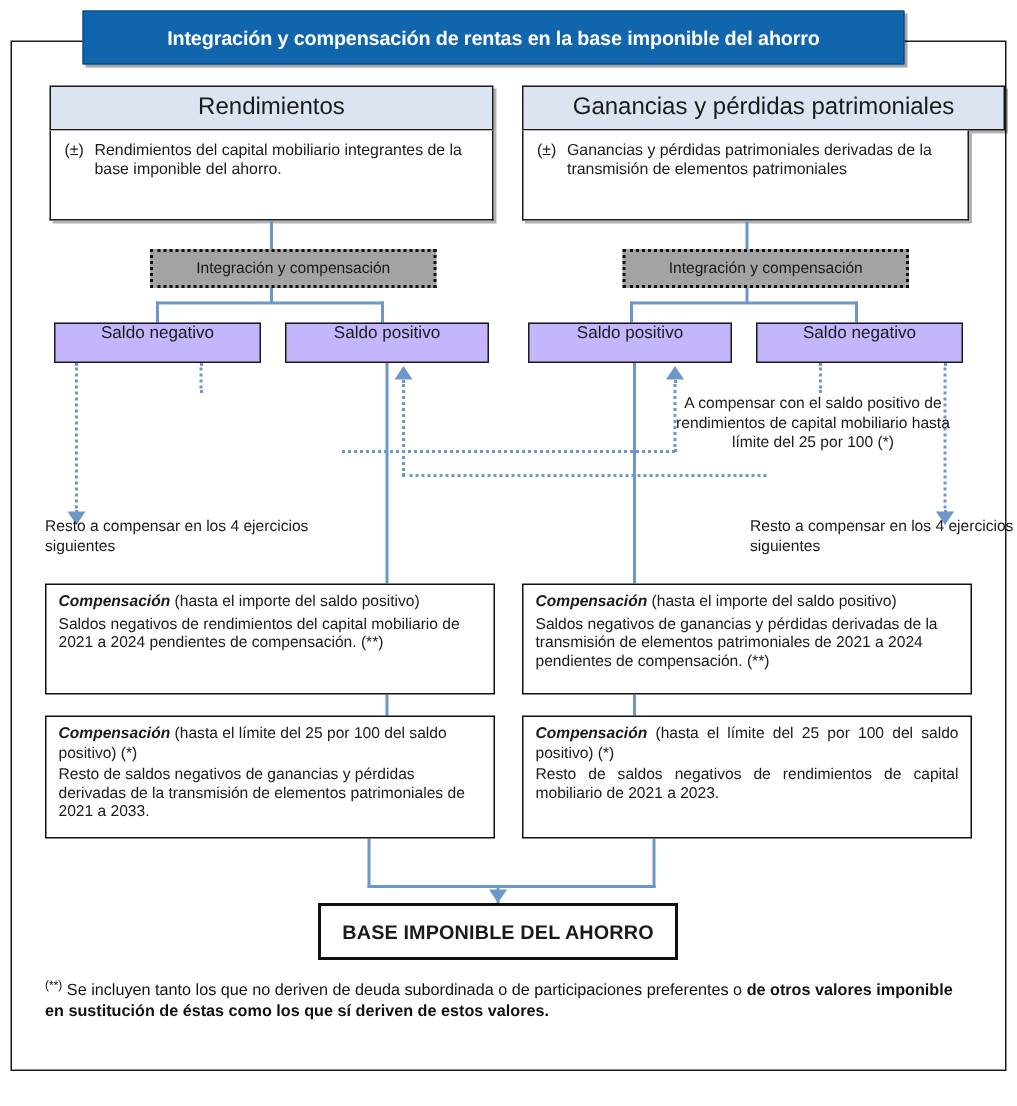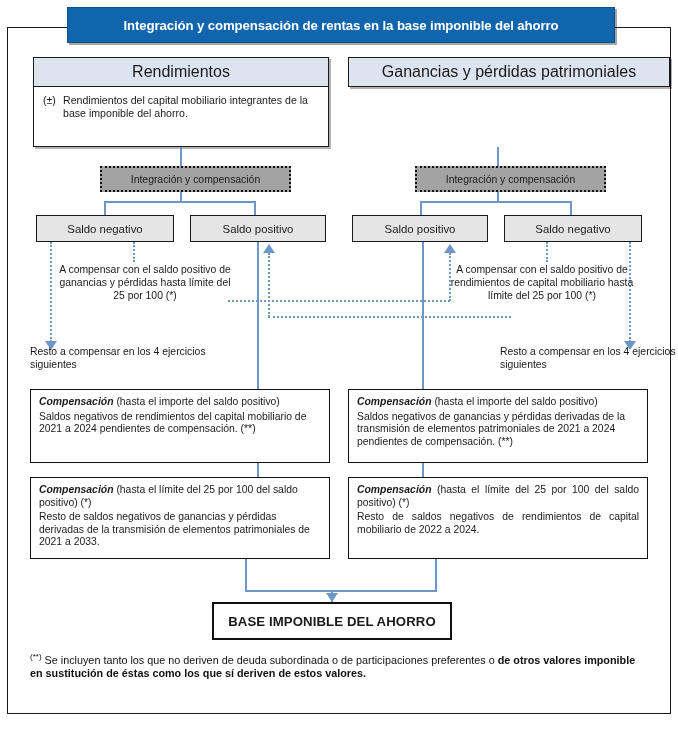--- a/index.html
+++ b/index.html
@@ -13,21 +13,21 @@
 
   
   .outer-frame{
     position:absolute;left:7px;top:27px;width:664px;height:687px;
     border:1.6px solid #1a1a1a;box-sizing:border-box;
     background:#ffffff;
   }
 
   
   .title-banner{
-    position:absolute;left:67px;top:7px;width:548px;height:36px;
+    position:absolute;left:55px;top:7px;width:548px;height:36px;
     background:#1065AC;
     border:1px solid #0d4f87;
     box-sizing:border-box;
     display:flex;align-items:center;justify-content:center;
     color:#ffffff;font-weight:bold;font-size:13.2px;
     letter-spacing:-0.1px;
     box-shadow:2px 2px 0 rgba(0,0,0,0.35);
     z-index:5;
   }
 
@@ -62,22 +62,22 @@
     background:#a3a3a3;
     display:flex;align-items:center;justify-content:center;
     font-size:10.4px;color:#1a1a1a;
     z-index:3;
   }
 
   
   .saldo{
     position:absolute;height:27px;
     border:1.3px solid #1a1a1a;
-    box-sizing:border-box;background:#e5e5e5;
-    display:flex;align-items:center;justify-content:center;
+    box-sizing:border-box;background:#c4b5fd;
+    display:flex;align-items:flex-start;justify-content:center;
     font-size:11.4px;color:#1a1a1a;
     z-index:3;
   }
 
   
   .comp{
     position:absolute;
     border:1.6px solid #111;
     box-sizing:border-box;background:#fff;
     padding:6px 8px 5px 8px;
@@ -162,32 +162,34 @@
   </div>
   <div class="saldo" style="left:190px;top:215px;width:136px;">
     <span>Saldo positivo</span>
   </div>
 
   <div class="vdot" style="left:50px;top:242px;height:100px;"></div>
   <div class="arrow-down" style="left:45px;top:341px;"></div>
 
   <div class="vdot" style="left:133px;top:242px;height:20px;"></div>
 
-  <div class="note center" style="left:55px;top:263px;width:180px;">A compensar con el saldo positivo de ganancias y pérdidas hasta límite del 25 por 100 (*)</div>
 
   <div class="note" style="left:30px;top:345px;width:185px;">Resto a compensar en los 4 ejercicios siguientes</div>
 
   <div class="vline" style="left:257px;top:242px;height:147px;"></div>
 
   <div class="hdot" style="left:228px;top:300px;width:222px;"></div>
   <div class="vdot" style="left:449px;top:253px;height:48px;"></div>
   <div class="arrow-up" style="left:444px;top:244px;"></div>
 
   <div class="col-head" style="left:348px;top:57px;width:322px;">
     <span>Ganancias y pérdidas patrimoniales</span>
+  </div>
+  <div class="col-body" style="left:348px;top:87px;width:298px;">
+    <span class="pm">(±)</span><span class="txt">Ganancias y pérdidas patrimoniales derivadas de la transmisión de elementos patrimoniales</span>
   </div>
 
   <div class="vline" style="left:497px;top:147px;height:20px;"></div>
 
   <div class="dot-box" style="left:415px;top:166px;width:191px;">
     <span>Integración y compensación</span>
   </div>
 
   <div class="vline" style="left:497px;top:192px;height:10px;"></div>
   <div class="hline" style="left:420px;top:201px;width:152px;"></div>
@@ -228,21 +230,21 @@
   <div class="vline" style="left:257px;top:463px;height:15px;"></div>
   <div class="vline" style="left:422px;top:463px;height:15px;"></div>
 
   <div class="comp" style="left:30px;top:477px;width:300px;height:82px;">
     <p><span class="lead">Compensación</span> <span>(hasta el límite del 25 por 100 del saldo positivo) (*)</span></p>
     <p>Resto de saldos negativos de ganancias y pérdidas derivadas de la transmisión de elementos patrimoniales de 2021 a 2033.</p>
   </div>
 
   <div class="comp just" style="left:348px;top:477px;width:300px;height:82px;">
     <p class="just"><span class="lead">Compensación</span> <span>(hasta el límite del 25 por 100 del saldo positivo) (*)</span></p>
-    <p class="just">Resto de saldos negativos de rendimientos de capital mobiliario de 2022 a 2024.</p>
+    <p class="just">Resto de saldos negativos de rendimientos de capital mobiliario de 2021 a 2023.</p>
   </div>
 
   <div class="vline" style="left:245px;top:559px;height:33px;"></div>
   <div class="vline" style="left:435px;top:559px;height:33px;"></div>
   <div class="hline" style="left:245px;top:590px;width:192px;"></div>
   <div class="vline" style="left:331px;top:590px;height:12px;"></div>
   <div class="arrow-down" style="left:326px;top:593px;"></div>
 
   <div class="base-box">
     <span>BASE IMPONIBLE DEL AHORRO</span>

